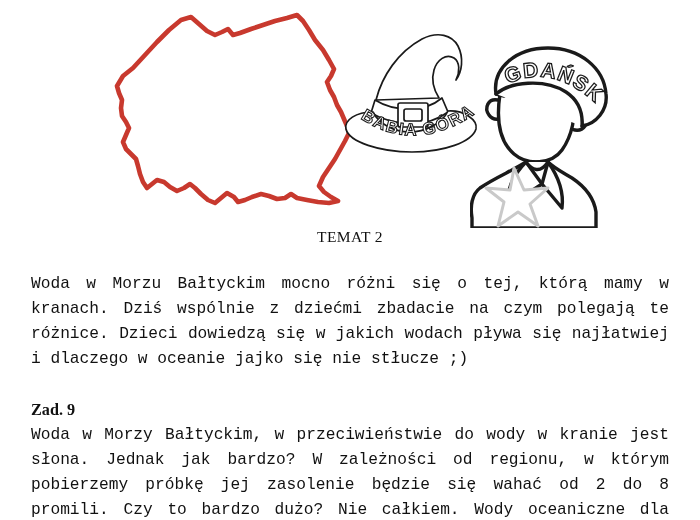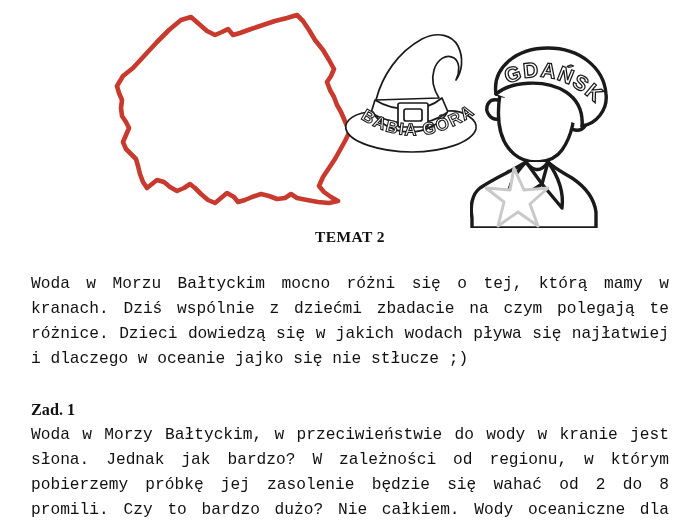--- a/index.html
+++ b/index.html
@@ -46,21 +46,21 @@
 
   
   .doc-body {
     position: absolute;
     left: 31px;
     top: 228px;
     width: 638px;
   }
   .section-title {
     text-align: center;
-    font-weight: bold;
+    font-weight: normal;
     font-size: 15.5px;
     letter-spacing: 0.4px;
     margin: 0 0 26px 0;
   }
   .para {
     font-size: 16.2px;
     line-height: 25px;
     text-align: justify;
     margin: 0;
     -webkit-hyphens: none;
@@ -262,15 +262,15 @@
         <textPath href="#capTextPath" startOffset="4%" id="sailor-cap-label-text">GDAŃSK</textPath>
       </text>
     </svg>
   </div>
 
 </div>
 
 <div class="doc-body">
   <h2 class="section-title">TEMAT 2</h2>
   <p class="para">Woda w Morzu Bałtyckim mocno różni się o tej, którą mamy w kranach. Dziś wspólnie z dziećmi zbadacie na czym polegają te różnice. Dzieci dowiedzą się w jakich wodach pływa się najłatwiej i dlaczego w oceanie jajko się nie stłucze ;)</p>
-  <p class="task-heading">Zad. 1</p>
+  <p class="task-heading">Zad. 9</p>
   <p class="para para-tight">Woda w Morzy Bałtyckim, w przeciwieństwie do wody w kranie jest słona. Jednak jak bardzo? W zależności od regionu, w którym pobierzemy próbkę jej zasolenie będzie się wahać od 2 do 8 promili. Czy to bardzo dużo? Nie całkiem. Wody oceaniczne dla porównania mają zasolenie średnio na poziomie około 35 promili! Dlaczego więc Bałtyk nie jest tak słony? Ze względu na dużą ilość wody słodkiej, która wpływa do niego z rzek. A jak naukowcy badają zasolenie wody? Nie, nie smakują jej ;)</p>
 </div>
 
 </body></html>

